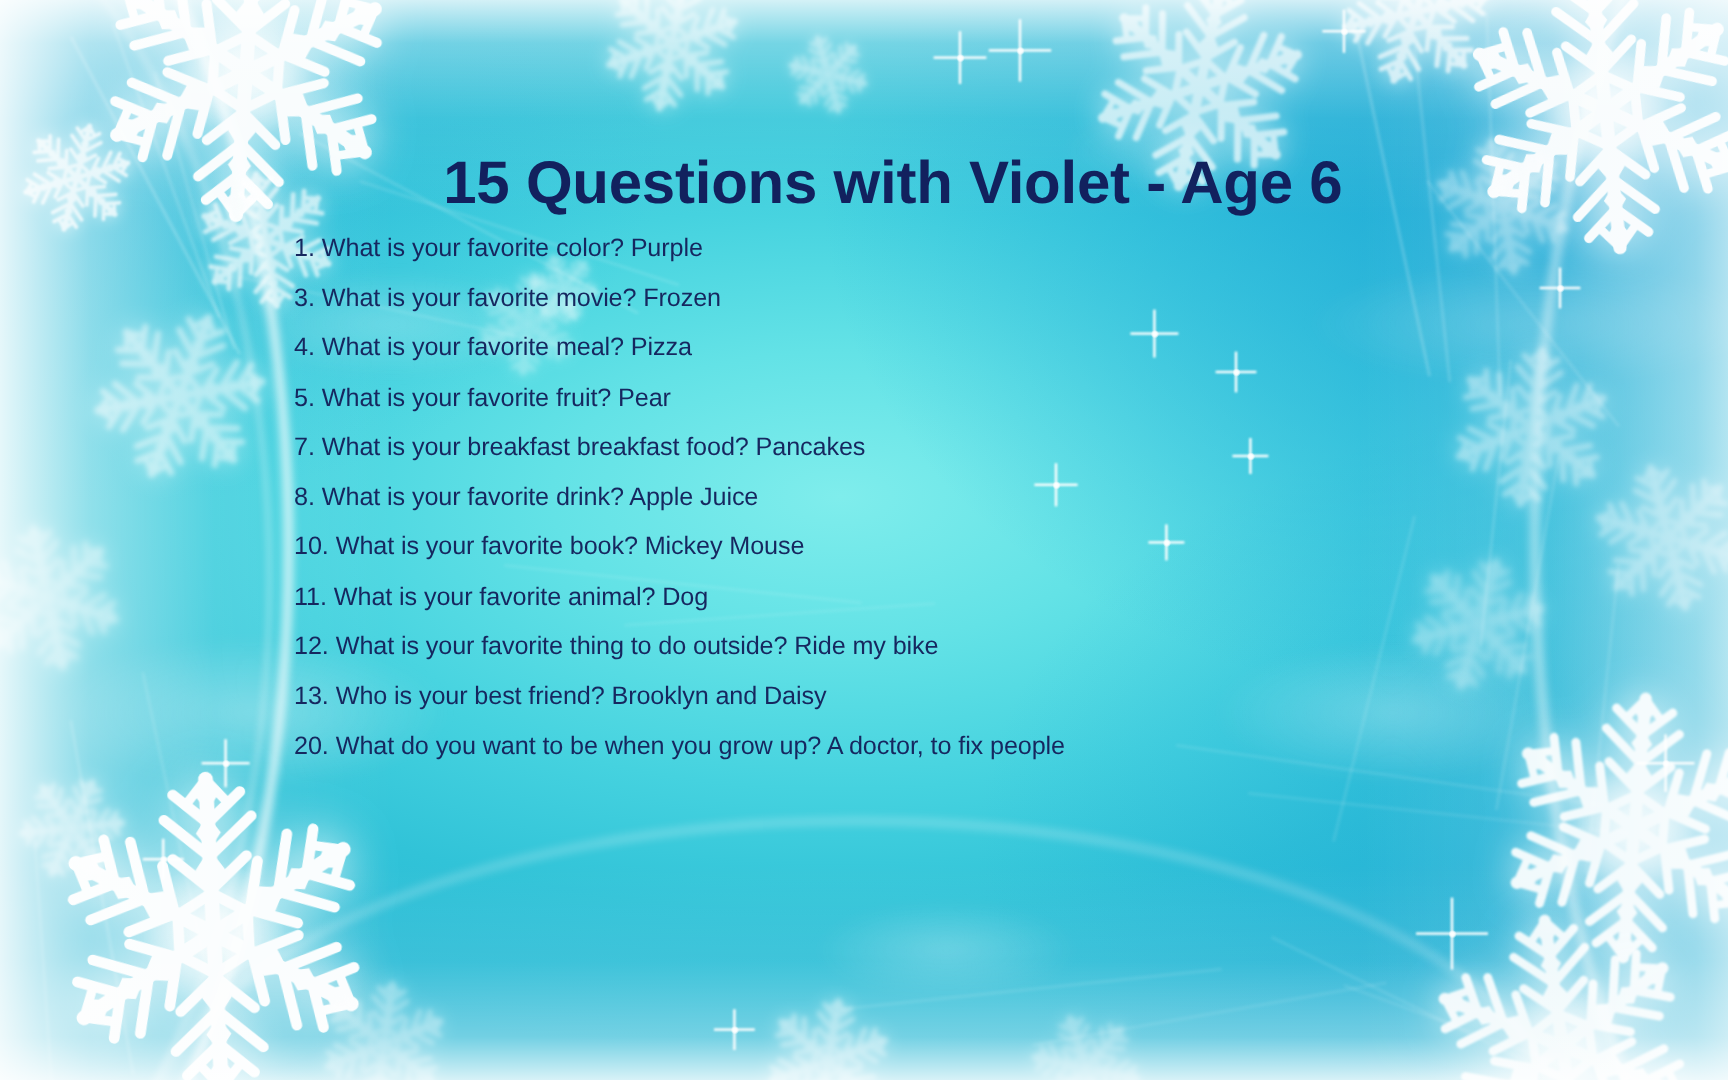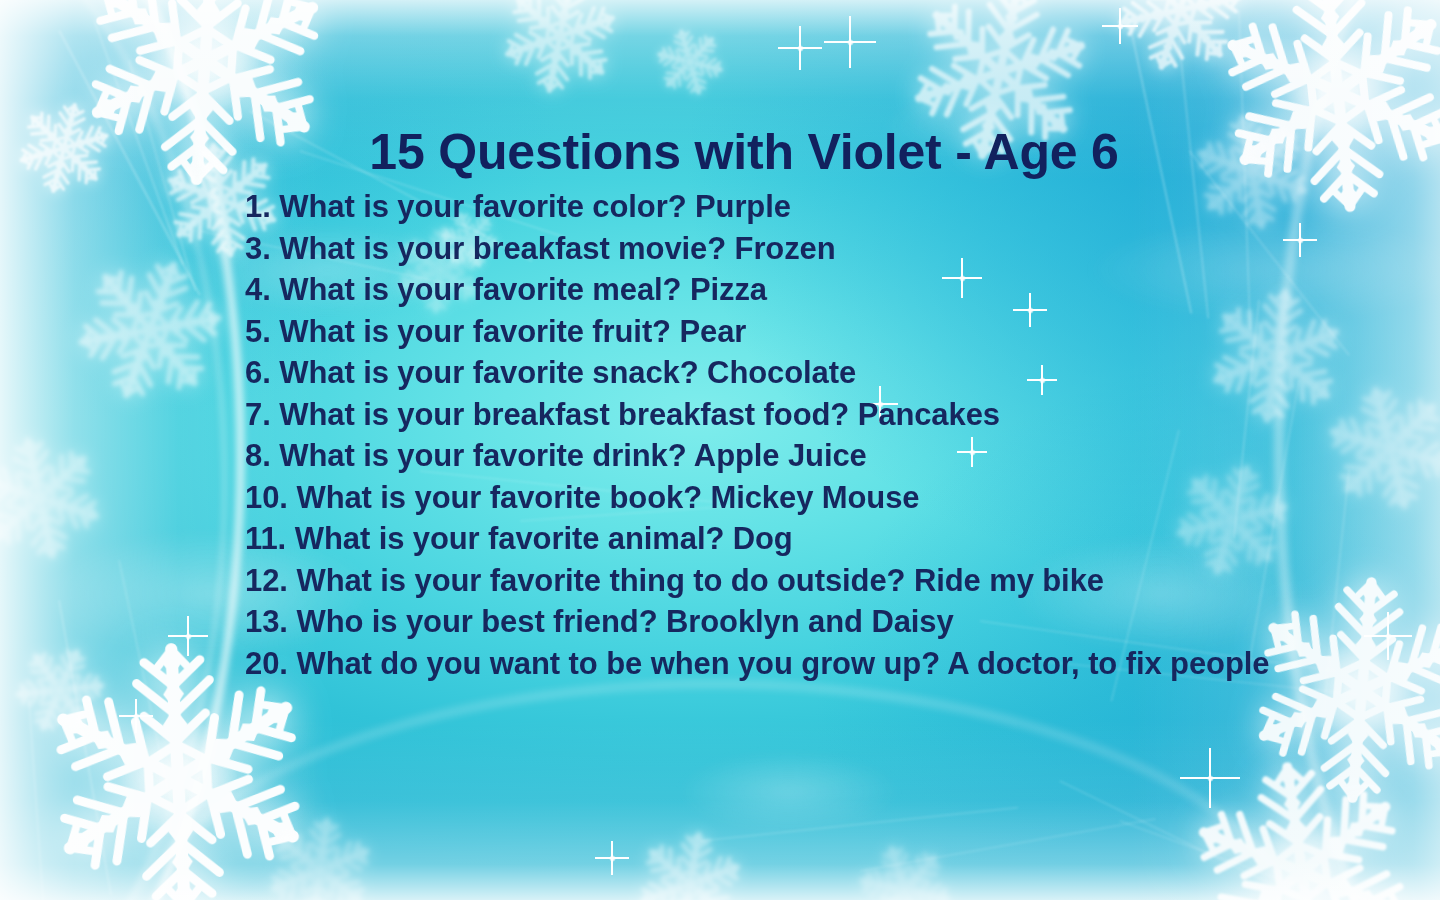--- a/index.html
+++ b/index.html
@@ -151,22 +151,22 @@
   #qa-list {
     position: absolute;
     left: 245px;
     top: 186px;
     width: 1160px;
     margin: 0;
     padding: 0;
     list-style: none;
   }
   .qa-item {
-    font-size: 31px;
-    font-weight: 700;
+    font-size: 21px;
+    font-weight: 400;
     color: #16275F;
     line-height: 41.5px;
     white-space: nowrap;
     letter-spacing: -0.1px;
   }
   .qa-item .qa-num { margin-right: 0.28em; }
 </style>
 </head>
 <body>
 
@@ -2218,24 +2218,23 @@
       </div>
     </div>
 
   <div class="bg-layer bg-haze"></div>
 
   <div class="content">
     <h1 id="slide-title">15 Questions with Violet - Age 6</h1>
 
     <ul id="qa-list">
         <li class="qa-item"><span class="qa-num">1.</span><span class="qa-text">What is your favorite color? Purple</span></li>
-        <li class="qa-item"><span class="qa-num">3.</span><span class="qa-text">What is your breakfast movie? Frozen</span></li>
+        <li class="qa-item"><span class="qa-num">3.</span><span class="qa-text">What is your favorite movie? Frozen</span></li>
         <li class="qa-item"><span class="qa-num">4.</span><span class="qa-text">What is your favorite meal? Pizza</span></li>
         <li class="qa-item"><span class="qa-num">5.</span><span class="qa-text">What is your favorite fruit? Pear</span></li>
-        <li class="qa-item"><span class="qa-num">6.</span><span class="qa-text">What is your favorite snack? Chocolate</span></li>
         <li class="qa-item"><span class="qa-num">7.</span><span class="qa-text">What is your breakfast breakfast food? Pancakes</span></li>
         <li class="qa-item"><span class="qa-num">8.</span><span class="qa-text">What is your favorite drink? Apple Juice</span></li>
         <li class="qa-item"><span class="qa-num">10.</span><span class="qa-text">What is your favorite book? Mickey Mouse</span></li>
         <li class="qa-item"><span class="qa-num">11.</span><span class="qa-text">What is your favorite animal? Dog</span></li>
         <li class="qa-item"><span class="qa-num">12.</span><span class="qa-text">What is your favorite thing to do outside? Ride my bike</span></li>
         <li class="qa-item"><span class="qa-num">13.</span><span class="qa-text">Who is your best friend? Brooklyn and Daisy</span></li>
         <li class="qa-item"><span class="qa-num">20.</span><span class="qa-text">What do you want to be when you grow up? A doctor, to fix people</span></li>
       </ul>
   </div>
 

